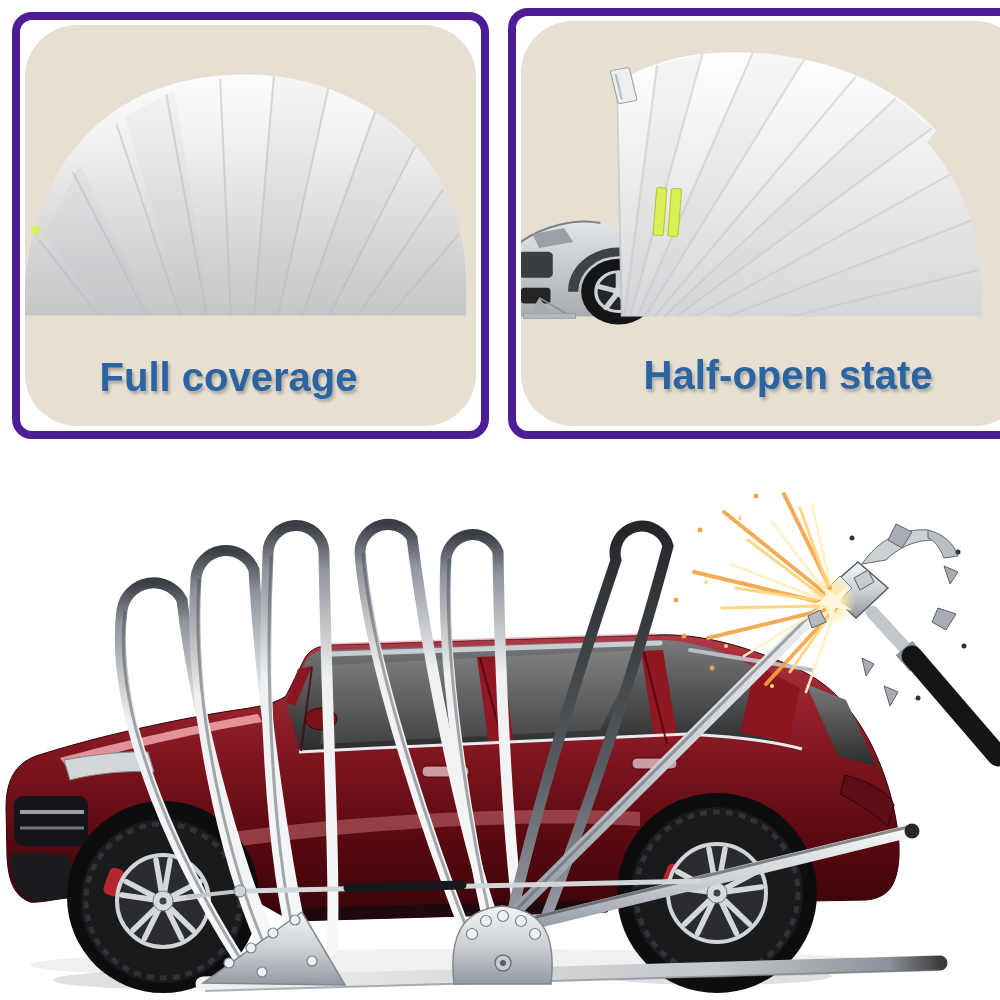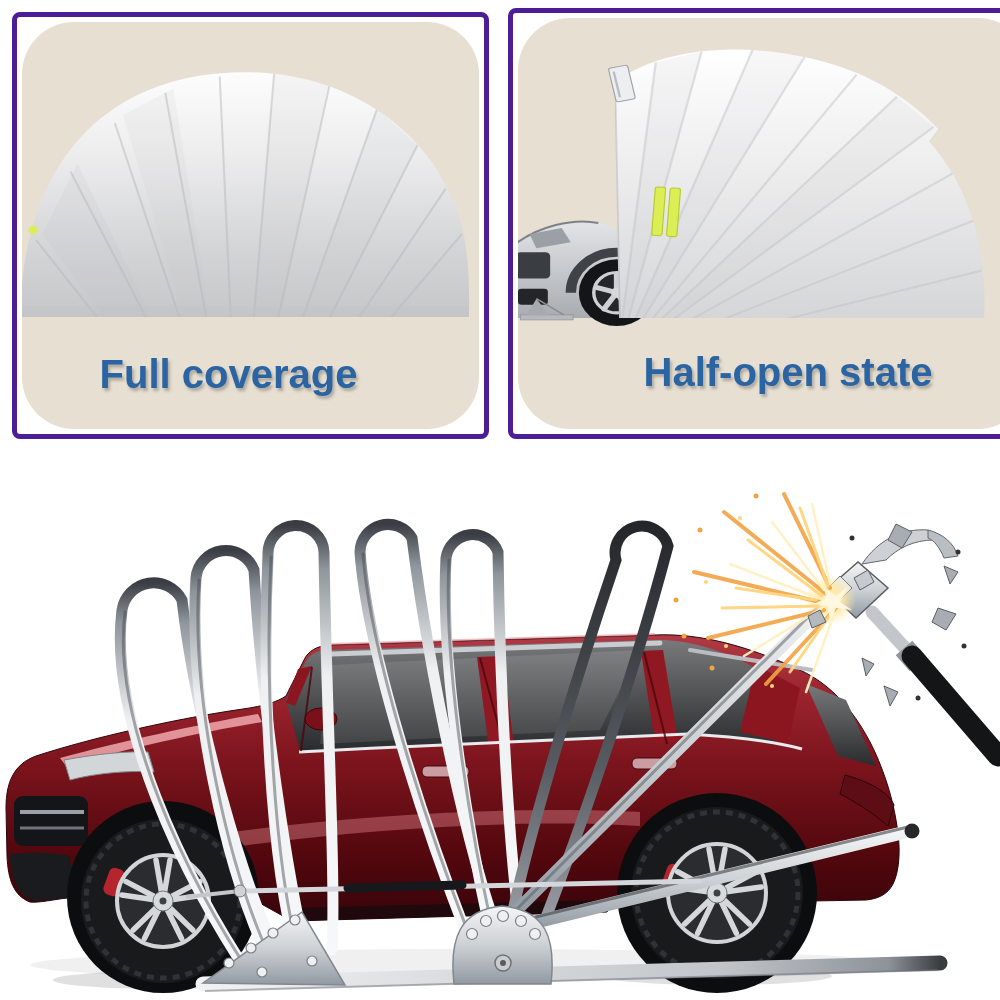--- a/index.html
+++ b/index.html
@@ -2,21 +2,21 @@
 <html><head>
 <meta charset="utf-8">
 <style>
   html,body{margin:0;padding:0;background:#ffffff;}
   .stage{
     position:relative;width:1000px;height:1000px;background:#ffffff;overflow:hidden;
     font-family:"Liberation Sans", sans-serif;
   }
   .panel{
     position:absolute;box-sizing:border-box;background:#ffffff;
-    border:5px solid #4c1d95;border-radius:8px;
+    border:8px solid #4c1d95;border-radius:20px;
   }
   .panel-inner{
     position:absolute;inset:5px;background:#e7dfd1;border-radius:52px;overflow:hidden;
   }
   .panel-inner svg{position:absolute;left:0;top:0;width:100%;height:100%;}
   .panel-label{
     position:absolute;left:0;width:100%;text-align:center;
     color:#2b64a3;font-weight:800;font-size:40px;letter-spacing:0px;
     text-shadow:2px 3px 3px rgba(70,70,70,.35);
   }

